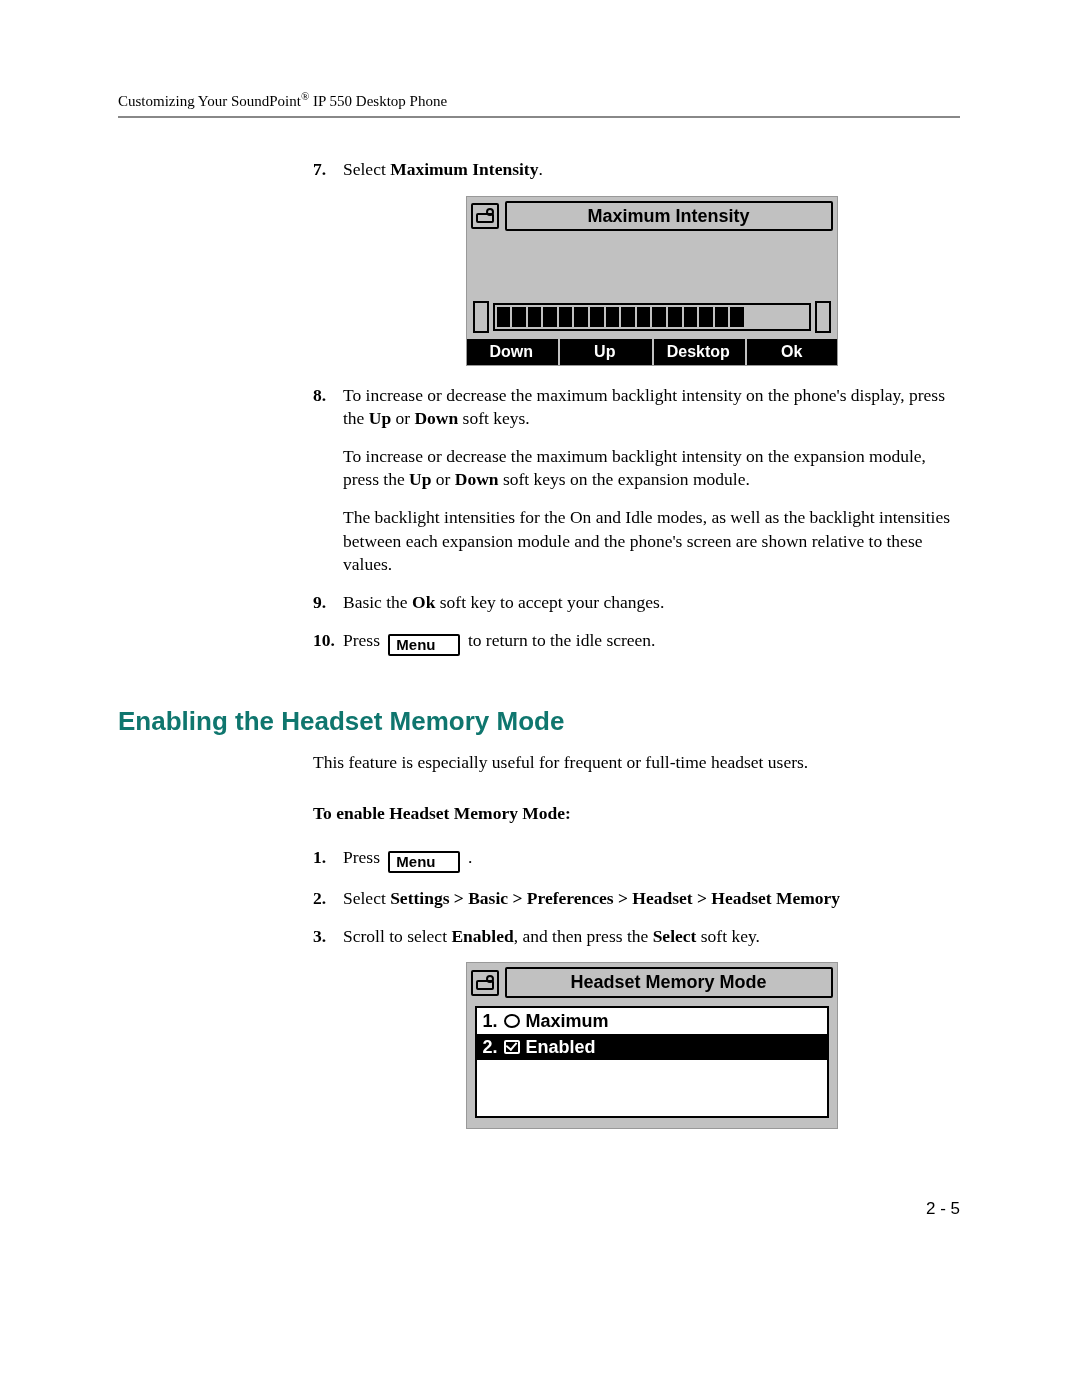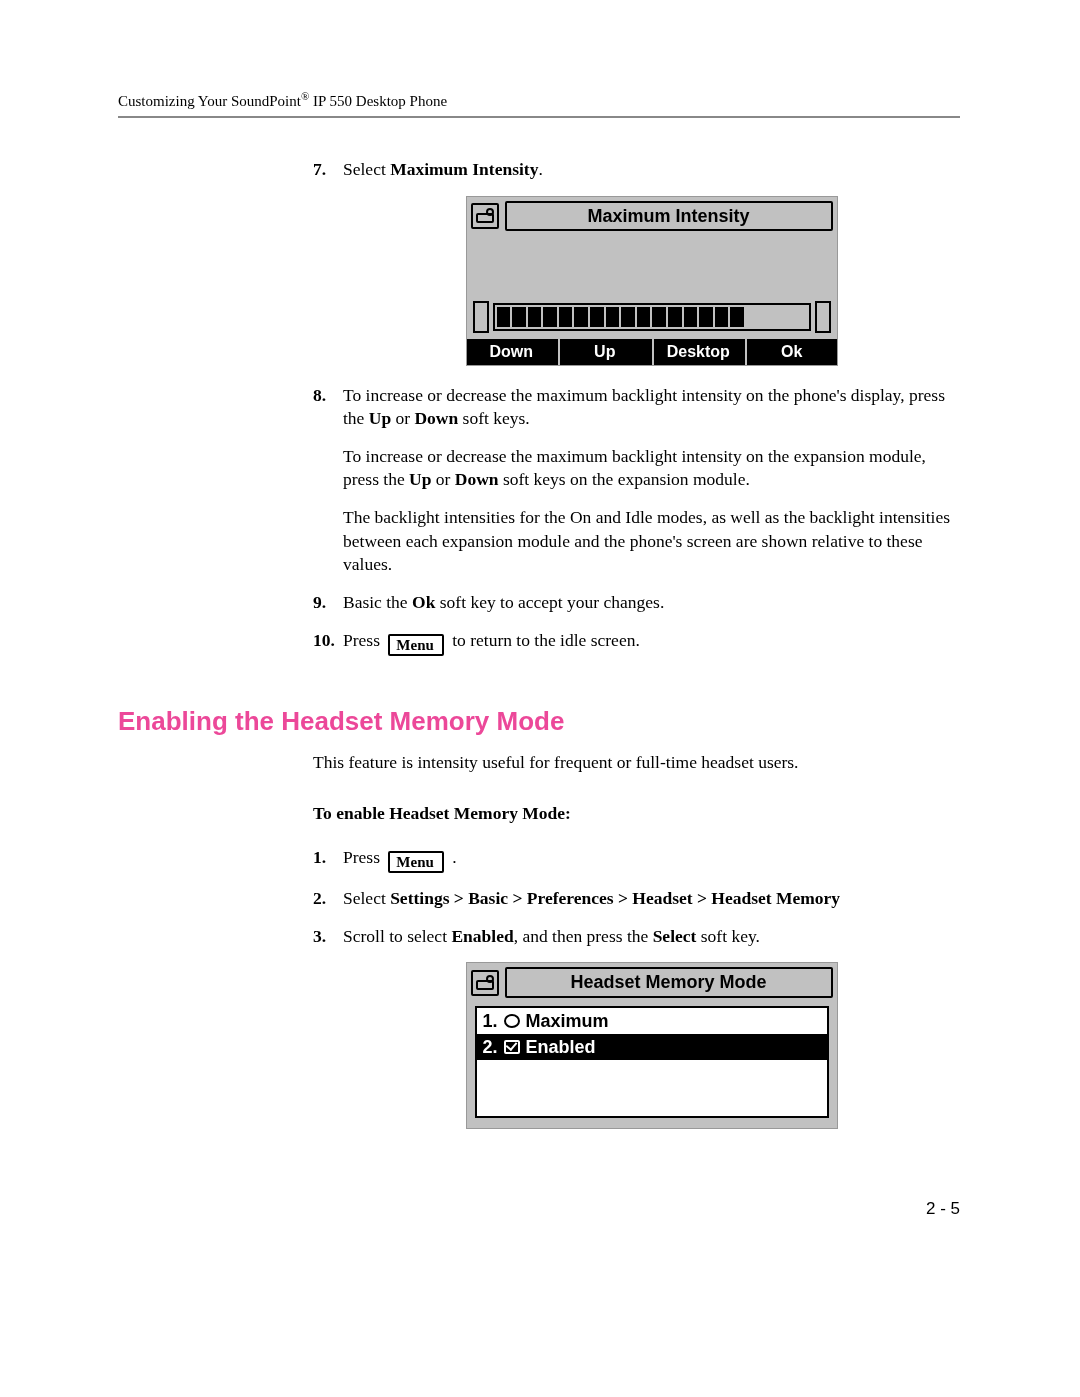--- a/index.html
+++ b/index.html
@@ -47,39 +47,39 @@
     font-weight: bold;
   }
   ol.steps > li p {
     margin: 0 0 14px 0;
   }
   .bold { font-weight: bold; }
   .section-h2 {
     font-family: Helvetica, Arial, sans-serif;
     font-weight: bold;
     font-size: 26px;
-    color: #ec4899;
+    color: #0f766e;
     margin: 50px 0 14px 0;
   }
   .para {
     margin: 0 0 28px 0;
     line-height: 1.35;
   }
   .subhead {
     font-weight: bold;
     margin: 0 0 22px 0;
   }
   .menu-key {
     display: inline-block;
     border: 2px solid #000;
     border-radius: 2px;
-    font-family: Liberation Serif, serif;
+    font-family: Liberation Sans, sans-serif;
     font-weight: bold;
     font-size: 15px;
-    padding: 1px 8px 1px 6px;
+    padding: 1px 22px 1px 6px;
     line-height: 1.1;
     vertical-align: -4px;
     margin: 0 4px;
   }
   .page-num {
     text-align: right;
     font-size: 17px;
     margin-top: 70px;
     font-family: Helvetica, Arial, sans-serif;
   }
@@ -300,21 +300,21 @@
           <span>Press </span><span class="menu-key">Menu</span><span> to return to the idle screen.</span>
         </p>
       </li>
 
     </ol>
   </div>
 
   <h2 class="section-h2">Enabling the Headset Memory Mode</h2>
 
   <div class="body-col">
-    <p class="para">This feature is intensity useful for frequent or full-time headset users.</p>
+    <p class="para">This feature is especially useful for frequent or full-time headset users.</p>
     <p class="subhead">To enable Headset Memory Mode:</p>
 
     <ol class="steps">
 
       <li>
         <span class="num">1.</span>
         <p>
           <span>Press </span><span class="menu-key">Menu</span><span> .</span>
         </p>
       </li>

